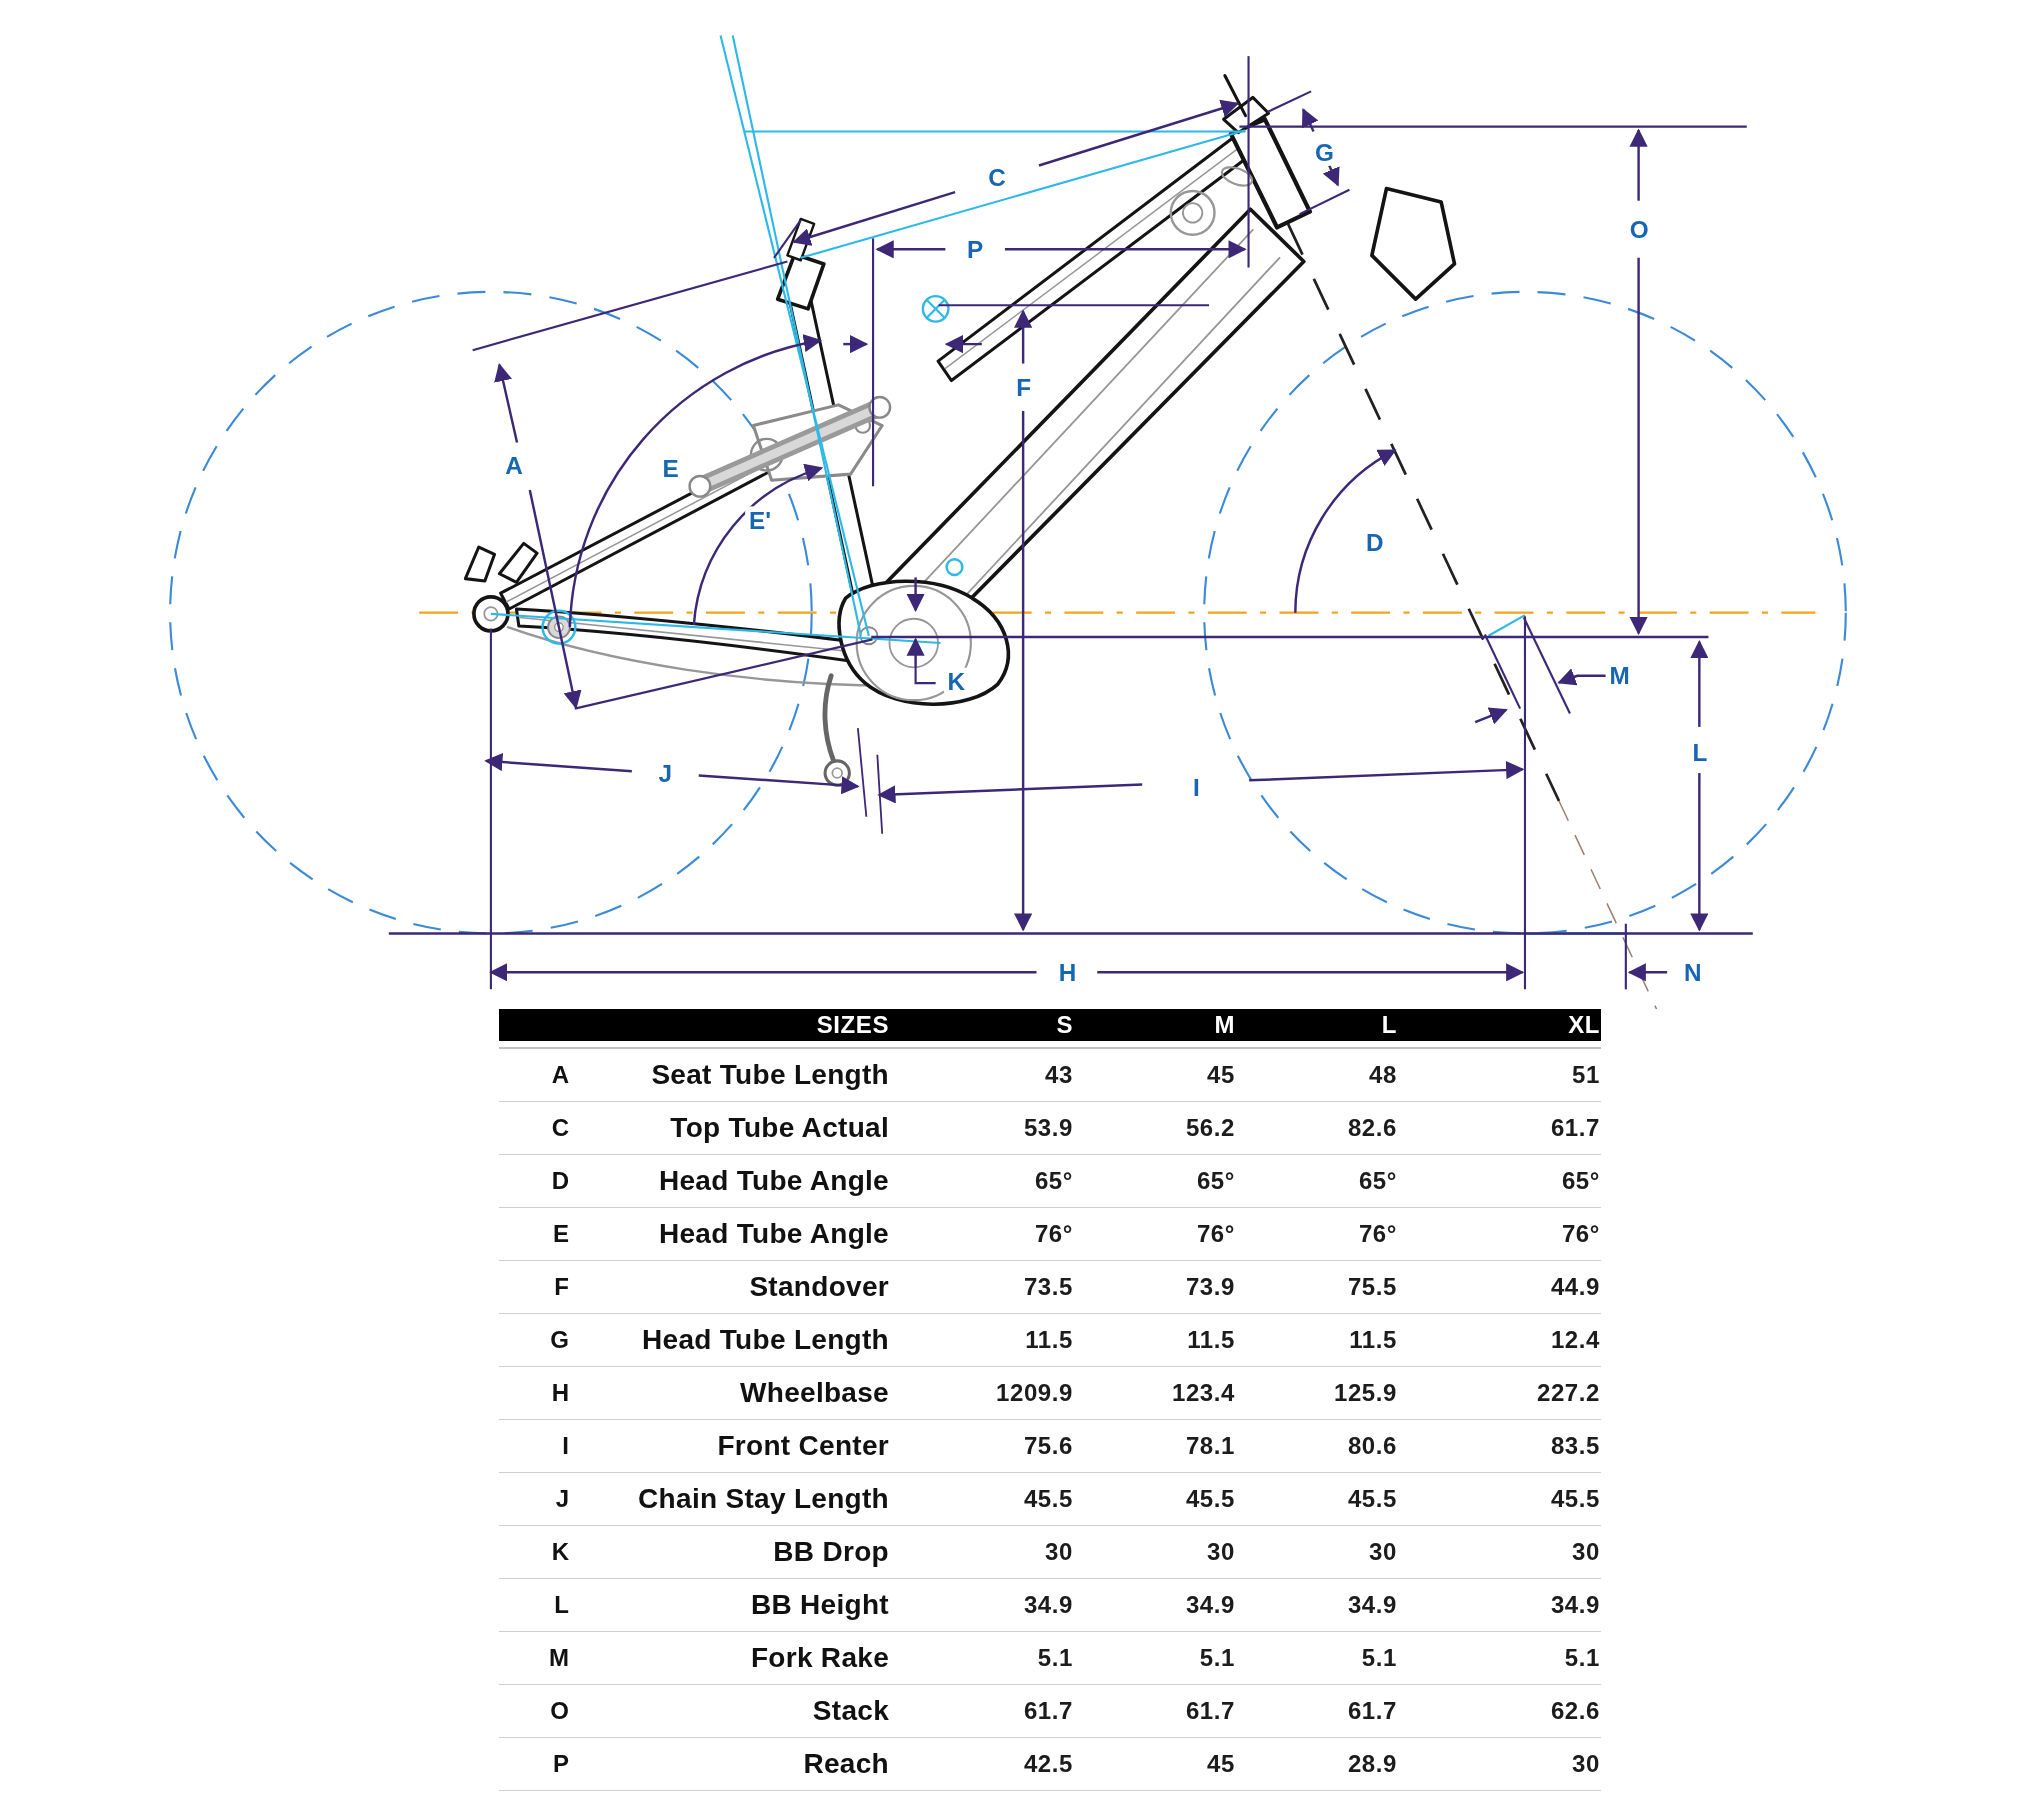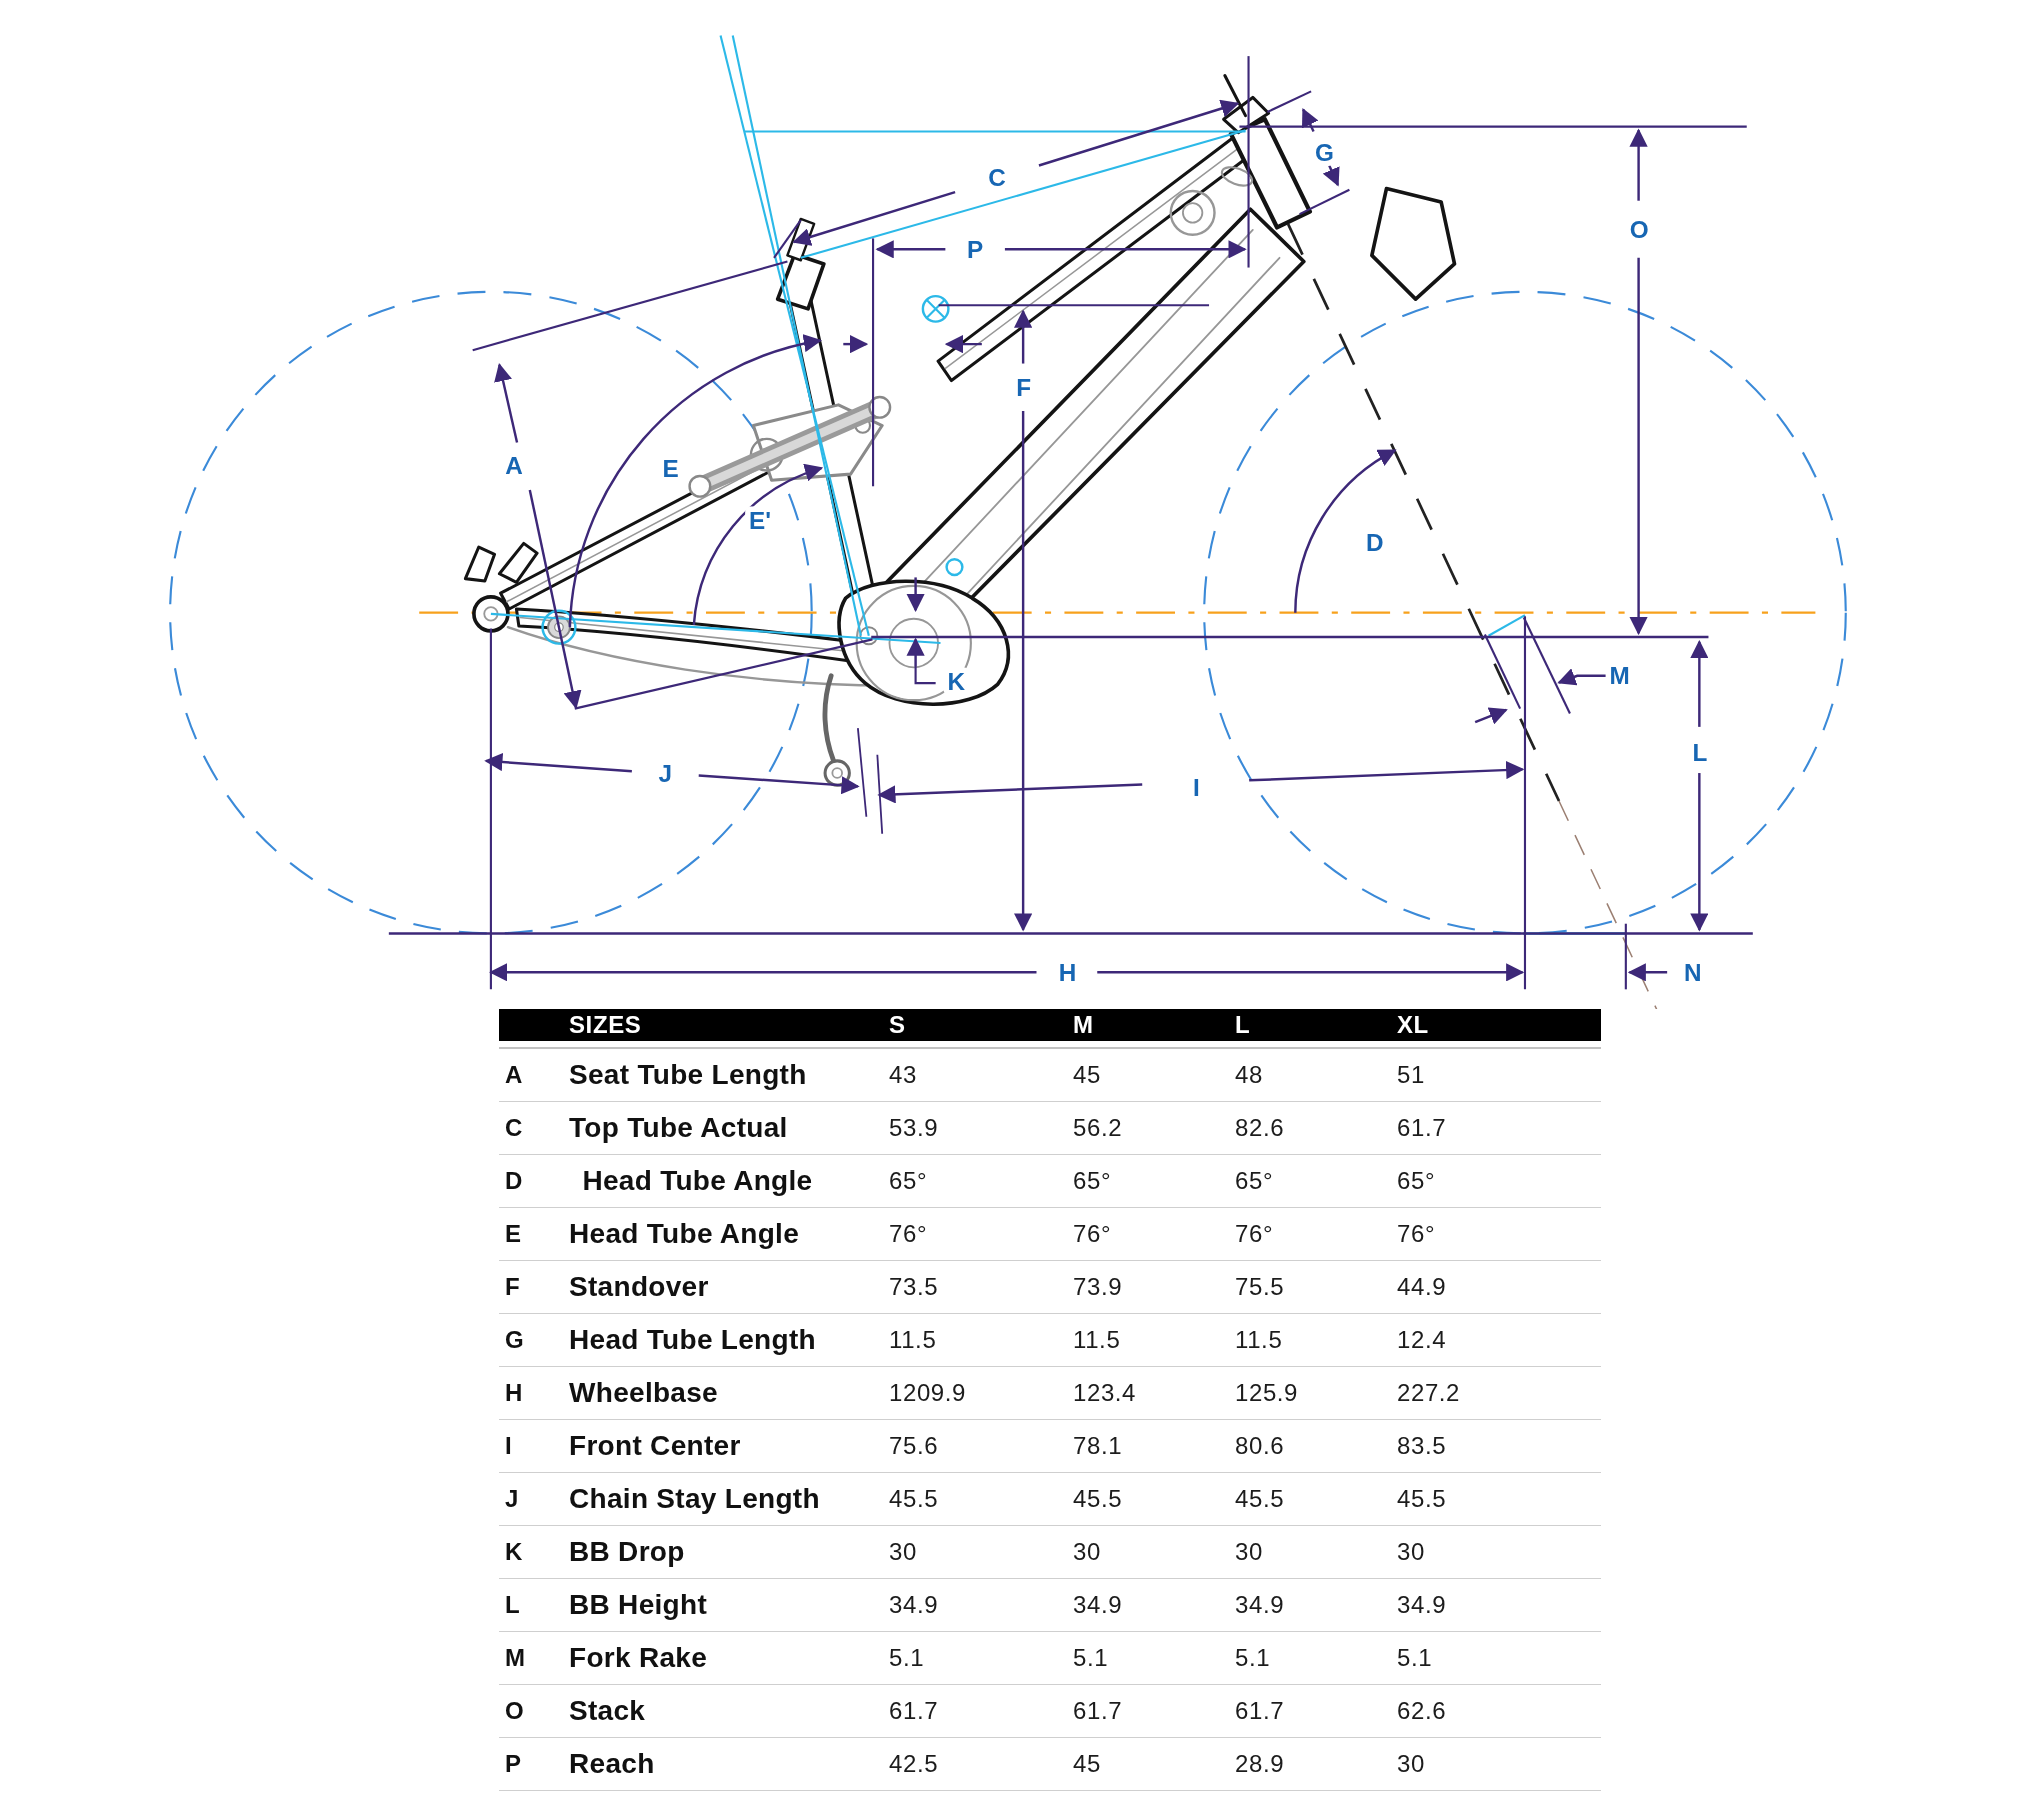--- a/index.html
+++ b/index.html
@@ -10,28 +10,28 @@
   html,body{margin:0;padding:0;background:#fff;}
   body{width:2025px;height:1814px;position:relative;font-family:"Liberation Sans",sans-serif;}
   .page{position:absolute;inset:0;background:#fff;overflow:hidden;}
   svg.diagram{position:absolute;left:0;top:0;}
   svg .dim{stroke:var(--dimension);fill:none;}
   svg .cyan{stroke:var(--construction);fill:none;}
   svg .lbl{fill:var(--label);font-family:"Liberation Sans",sans-serif;font-weight:bold;font-size:40px;
            paint-order:stroke;stroke:#ffffff;stroke-width:18px;stroke-linejoin:round;text-anchor:middle;}
   svg .frame-o{fill:#ffffff;stroke:var(--frame);}
   svg .gray{stroke:var(--frame-detail);fill:none;}
-  .geo-table{position:absolute;left:499px;top:1009px;width:1102px;color:#111;}
+  .geo-table{position:absolute;left:499px;top:1009px;width:1102px;color:#111;text-align:right;}
   .gt-grid{display:grid;grid-template-columns:70px 320px 184px 162px 162px 203px;align-items:center;}
   .gt-header{background:var(--table_header_bg);color:var(--table_header_text);height:32px;font-weight:bold;font-size:24px;letter-spacing:0.6px;}
   .gt-sep{height:6px;border-bottom:2.4px solid #c2c2c2;}
   .gt-row{height:52px;border-bottom:1.8px solid var(--row_divider);font-size:24px;}
   .gt-row .letter{font-weight:bold;padding-left:6px;font-size:24px;}
   .gt-row .name{font-weight:bold;font-size:28px;letter-spacing:0.3px;}
-  .gt-row .val{font-weight:400;color:#1c1c1c;letter-spacing:0.6px;}
+  .gt-row .val{font-weight:700;color:#1c1c1c;letter-spacing:0.6px;}
   .gt-row .name.indent{padding-left:13.4px;}
 </style>
 </head>
 <body>
 
 <div class="page">
 
 <svg class="diagram" width="2025" height="1009" viewBox="0 0 3333 1660">
   <defs>
     <marker id="arr" viewBox="0 0 10 10" refX="9" refY="5" markerWidth="7.5" markerHeight="7.5" orient="auto-start-reverse">

